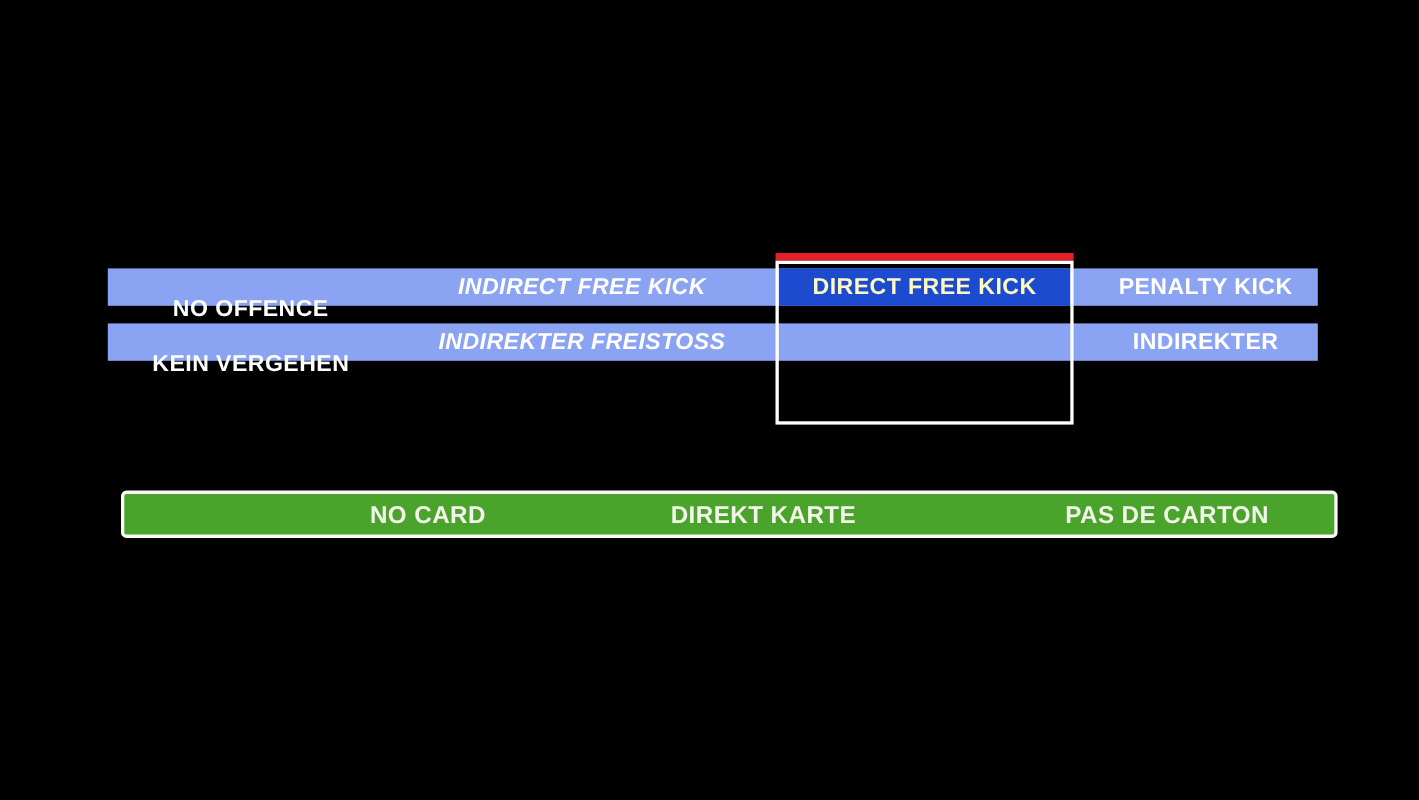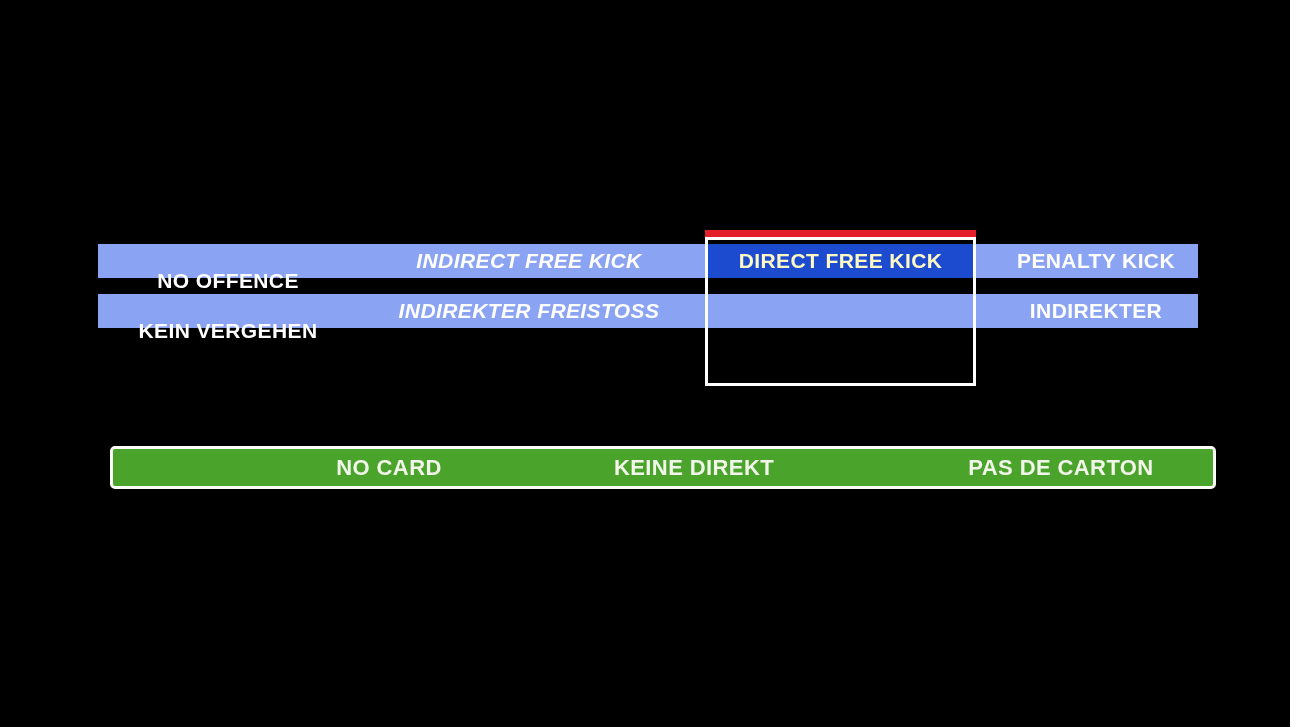--- a/index.html
+++ b/index.html
@@ -116,17 +116,17 @@
     <div class="cell col1">KEIN VERGEHEN</div>
     <div class="cell col4">INDIREKTER</div>
   </div>
 
 
   <div class="sel-red"></div>
   <div class="sel-box"></div>
 
   <div class="card-bar">
     <div class="card-label card1">NO CARD</div>
-    <div class="card-label card2">KEINE DIREKT</div>
+    <div class="card-label card2">DIREKT KARTE</div>
     <div class="card-label card3">PAS DE CARTON</div>
   </div>
 
 </div>
 
 </body></html>

